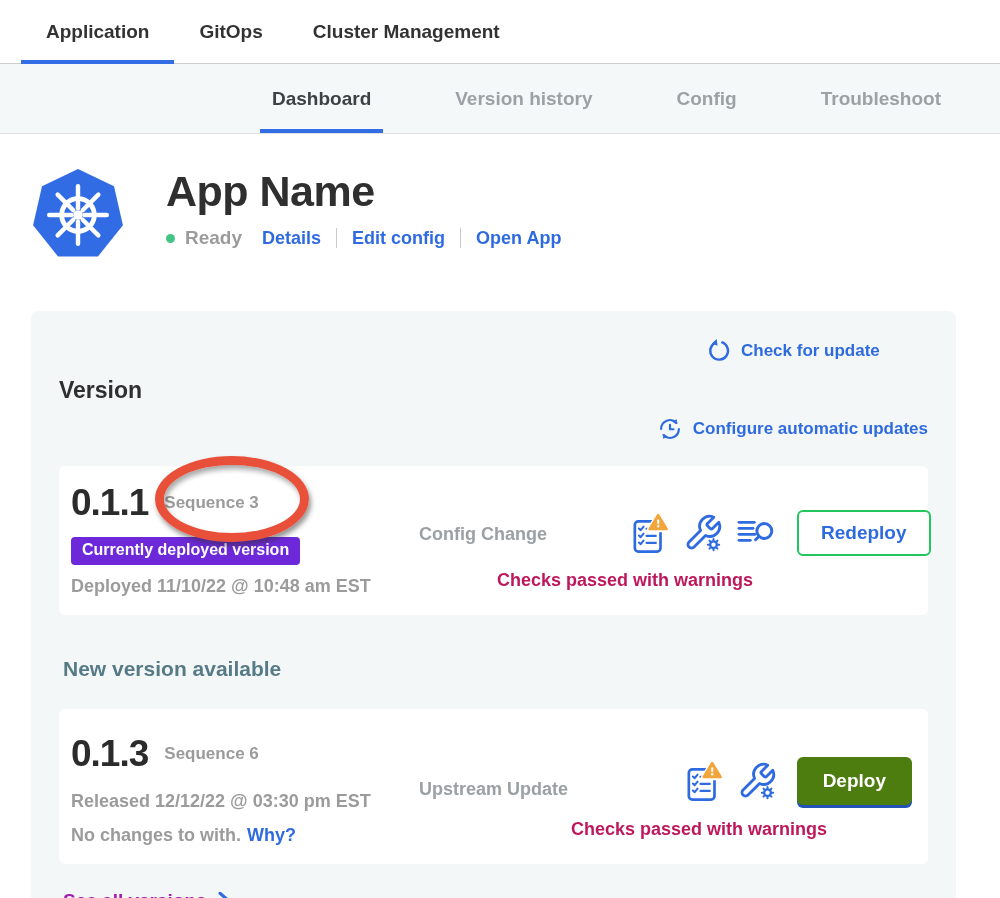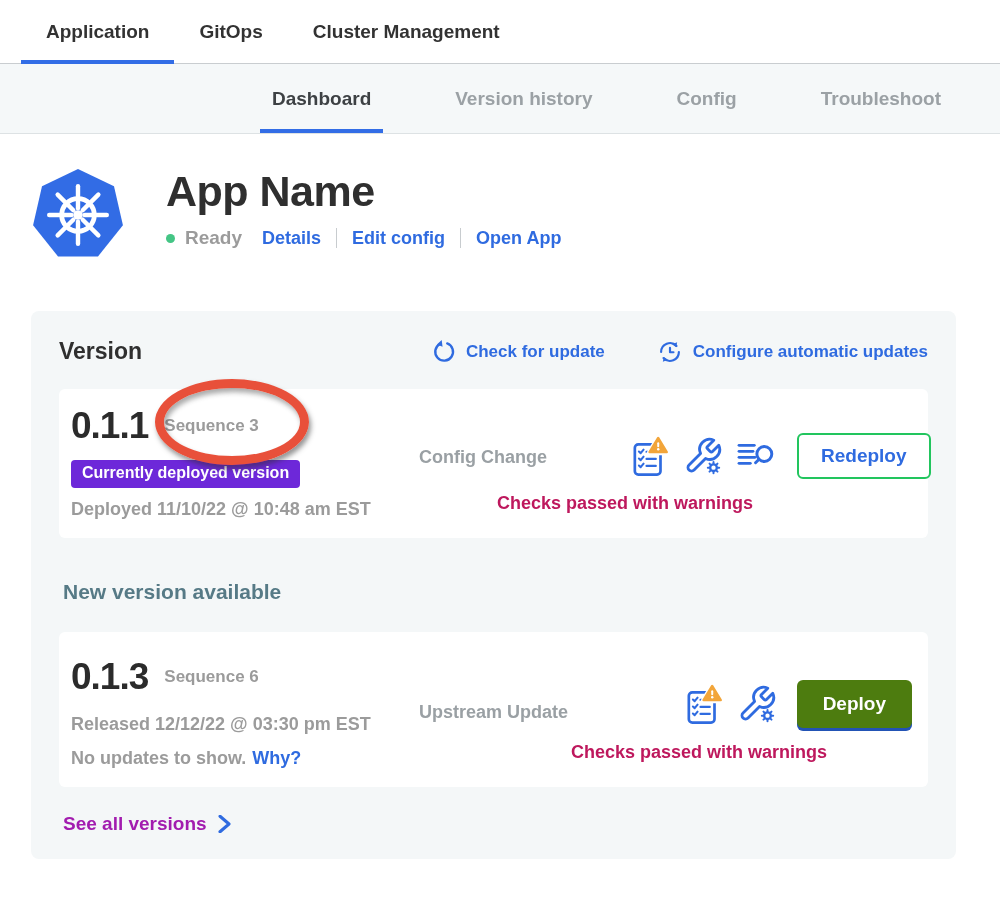--- a/index.html
+++ b/index.html
@@ -29,21 +29,21 @@
   .dot { width:9px; height:9px; border-radius:50%; background:#44c585; margin-right:10px; }
   .status-text { font-size:19px; font-weight:700; color:#9b9b9b; margin-right:20px; }
   .hlink { font-size:18px; font-weight:700; color:#2f6be0; cursor:pointer; }
   .vsep { width:1px; height:20px; background:#c8cccf; margin:0 15px; }
 
   
   .version-panel { position:relative; margin:48px 0 0 31px; width:925px;
     background:#f4f7f8; border-radius:8px; padding:27px 28px 20px; }
   .panel-head { display:flex; align-items:center; }
   .panel-title { font-size:23px; font-weight:700; color:#2f2f2f; }
-  .panel-actions { margin-left:auto; display:flex; align-items:center; gap:52px; }
+  .panel-actions { margin-left:auto; display:flex; align-items:center; gap:52px;flex-direction:column; }
   .paction { display:flex; align-items:center; gap:10px; color:#2f6be0;
     font-size:17px; font-weight:700; cursor:pointer; }
   .paction svg { display:block; }
 
   .vcard { position:relative; margin-top:24px; background:#fff; border-radius:6px;
     padding:16px 16px 18px 12px; min-height:148px; display:flex; align-items:flex-start; }
   .vcard.second { margin-top:28px; min-height:150px; }
 
   .vc-left { width:348px; flex:none; }
   .vrow { display:flex; align-items:center; }
@@ -224,21 +224,21 @@
   <div class="newver">New version available</div>
 
   <div class="vcard second">
     <div class="vc-left">
       <div class="vrow">
         <span class="vnum">0.1.3</span>
         <span class="vseq">Sequence 6</span>
       </div>
       <div class="meta">Released 12/12/22 @ 03:30 pm EST</div>
       <div class="note">
-        <span>No updates to show.</span><span class="why">Why?</span>
+        <span>No changes to with.</span><span class="why">Why?</span>
       </div>
     </div>
 
     <div class="vc-mid">Upstream Update</div>
 
     <div class="vc-right">
       <div class="vc-right-row">
         <div class="iconset">
           <svg class="ic" width="38" height="42" viewBox="0 0 32 36">
             <rect x="3" y="8" width="22" height="26" rx="3" fill="#fff" stroke="#2f6be0" stroke-width="2.3"></rect>

